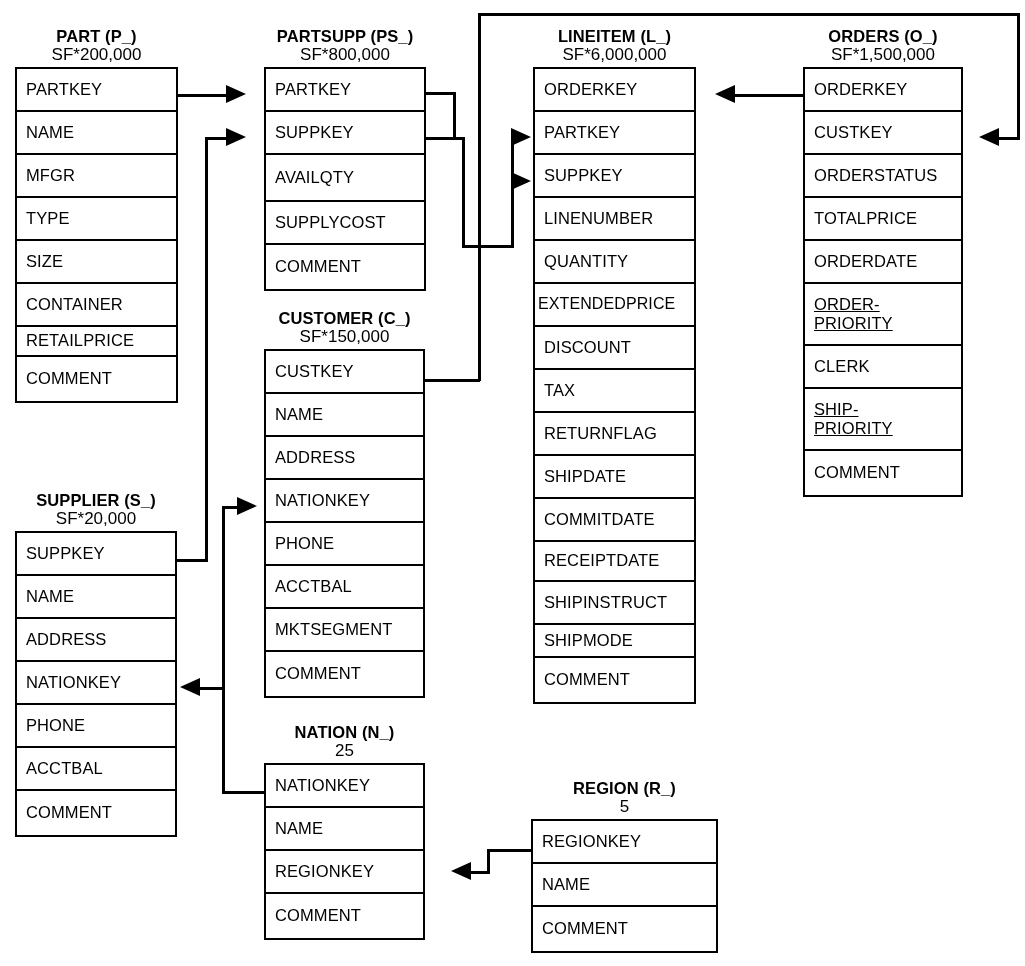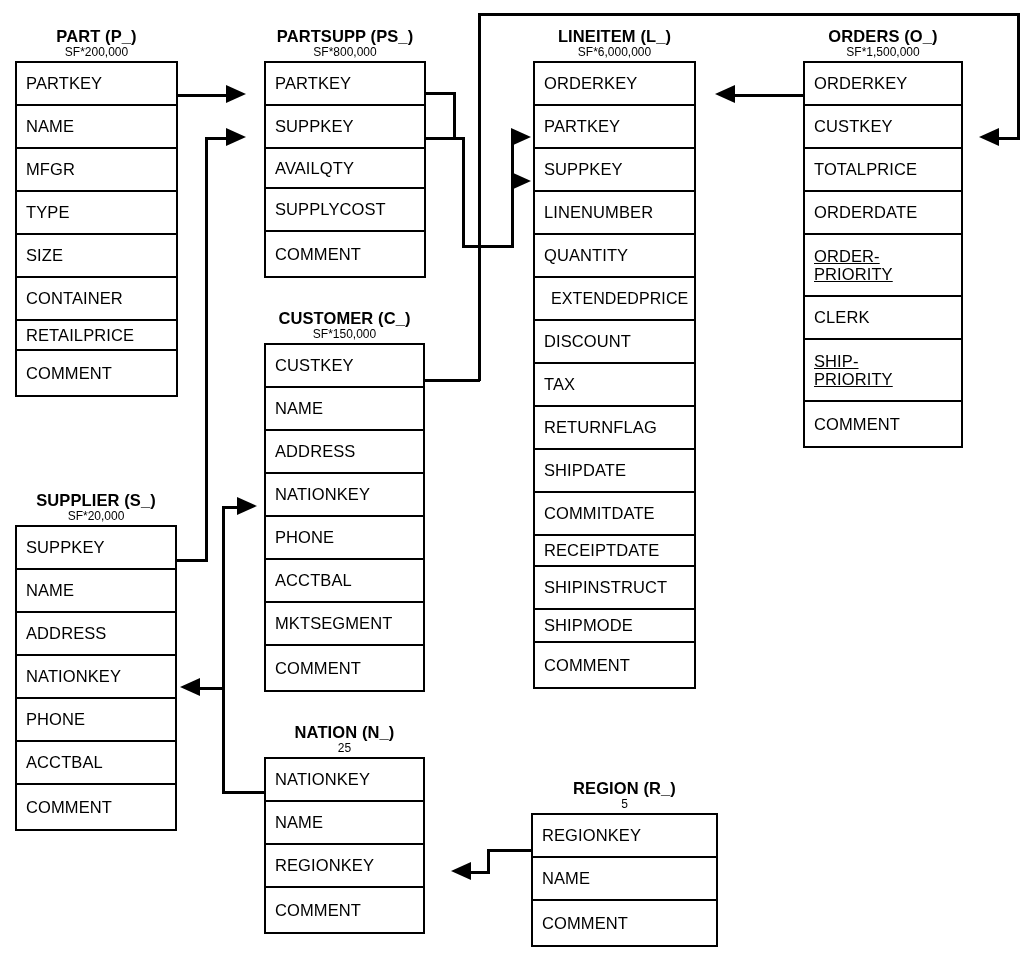--- a/index.html
+++ b/index.html
@@ -23,21 +23,21 @@
     line-height:1.06;
     user-select:none;
   }
   .entity .caption .tname{
     font-weight:bold;
     font-size:16.5px;
     letter-spacing:.1px;
     display:block;
   }
   .entity .caption .card{
-    font-size:12px;
+    font-size:17px;
     display:block;
     margin-top:1px;
   }
   .box{
     border:2.5px solid #000;
     background:#fff;
     box-sizing:border-box;
     margin-top:2px;
   }
   .fld{
@@ -137,58 +137,59 @@
   </div>
 
   <div class="entity" style="left:264px; top:28px; width:162px;">
     <div class="caption">
       <span class="tname">PARTSUPP (PS_)</span>
       <span class="card">SF*800,000</span>
     </div>
     <div class="box">
       <div class="fld" style="height:43px">PARTKEY</div>
       <div class="fld" style="height:43px">SUPPKEY</div>
-      <div class="fld" style="height:40px">AVAILQTY</div>
+      <div class="fld" style="height:47px">AVAILQTY</div>
       <div class="fld" style="height:43px">SUPPLYCOST</div>
       <div class="fld" style="height:44px">COMMENT</div>
     </div>
   </div>
 
   <div class="entity" style="left:533px; top:28px; width:163px;">
     <div class="caption">
       <span class="tname">LINEITEM (L_)</span>
       <span class="card">SF*6,000,000</span>
     </div>
     <div class="box">
       <div class="fld" style="height:43px">ORDERKEY</div>
       <div class="fld" style="height:43px">PARTKEY</div>
       <div class="fld" style="height:43px">SUPPKEY</div>
       <div class="fld" style="height:43px">LINENUMBER</div>
       <div class="fld" style="height:43px">QUANTITY</div>
-      <div class="fld" style="height:43px; padding-left:16px; font-size:16px;">EXTENDEDPRICE</div>
+      <div class="fld" style="height:43px; padding-left:3px; font-size:16px;">EXTENDEDPRICE</div>
       <div class="fld" style="height:43px">DISCOUNT</div>
       <div class="fld" style="height:43px">TAX</div>
       <div class="fld" style="height:43px">RETURNFLAG</div>
       <div class="fld" style="height:43px">SHIPDATE</div>
       <div class="fld" style="height:43px">COMMITDATE</div>
-      <div class="fld" style="height:31px">RECEIPTDATE</div>
+      <div class="fld" style="height:40px">RECEIPTDATE</div>
       <div class="fld" style="height:43px">SHIPINSTRUCT</div>
       <div class="fld" style="height:33px">SHIPMODE</div>
       <div class="fld" style="height:44px">COMMENT</div>
     </div>
   </div>
 
   <div class="entity" style="left:803px; top:28px; width:160px;">
     <div class="caption">
       <span class="tname">ORDERS (O_)</span>
       <span class="card">SF*1,500,000</span>
     </div>
     <div class="box">
       <div class="fld" style="height:43px">ORDERKEY</div>
       <div class="fld" style="height:43px">CUSTKEY</div>
+      <div class="fld" style="height:43px">ORDERSTATUS</div>
       <div class="fld" style="height:43px">TOTALPRICE</div>
       <div class="fld" style="height:43px">ORDERDATE</div>
       <div class="fld tall" style="height:62px">ORDER-
 PRIORITY</div>
       <div class="fld" style="height:43px">CLERK</div>
       <div class="fld tall" style="height:62px">SHIP-
 PRIORITY</div>
       <div class="fld" style="height:44px">COMMENT</div>
     </div>
   </div>

